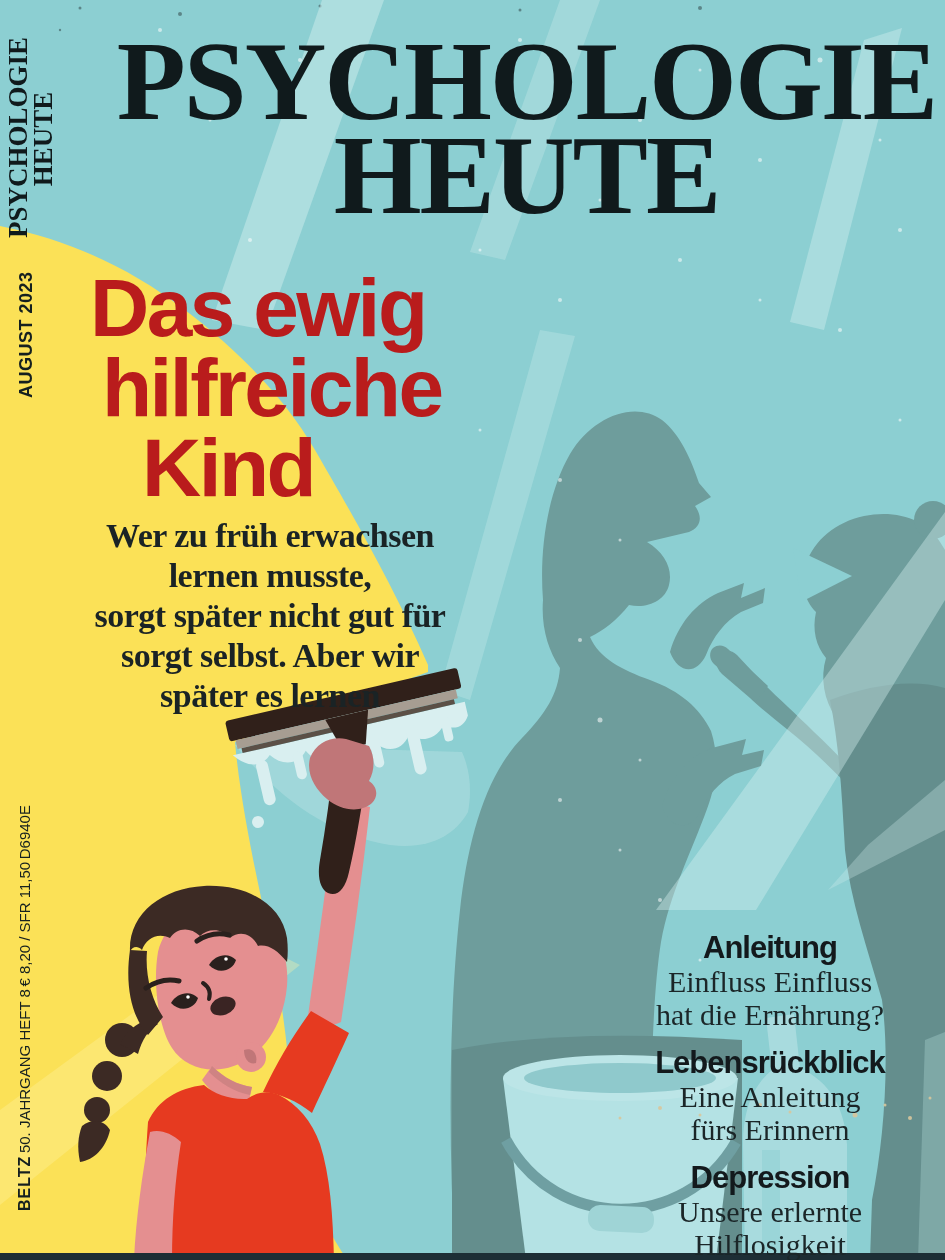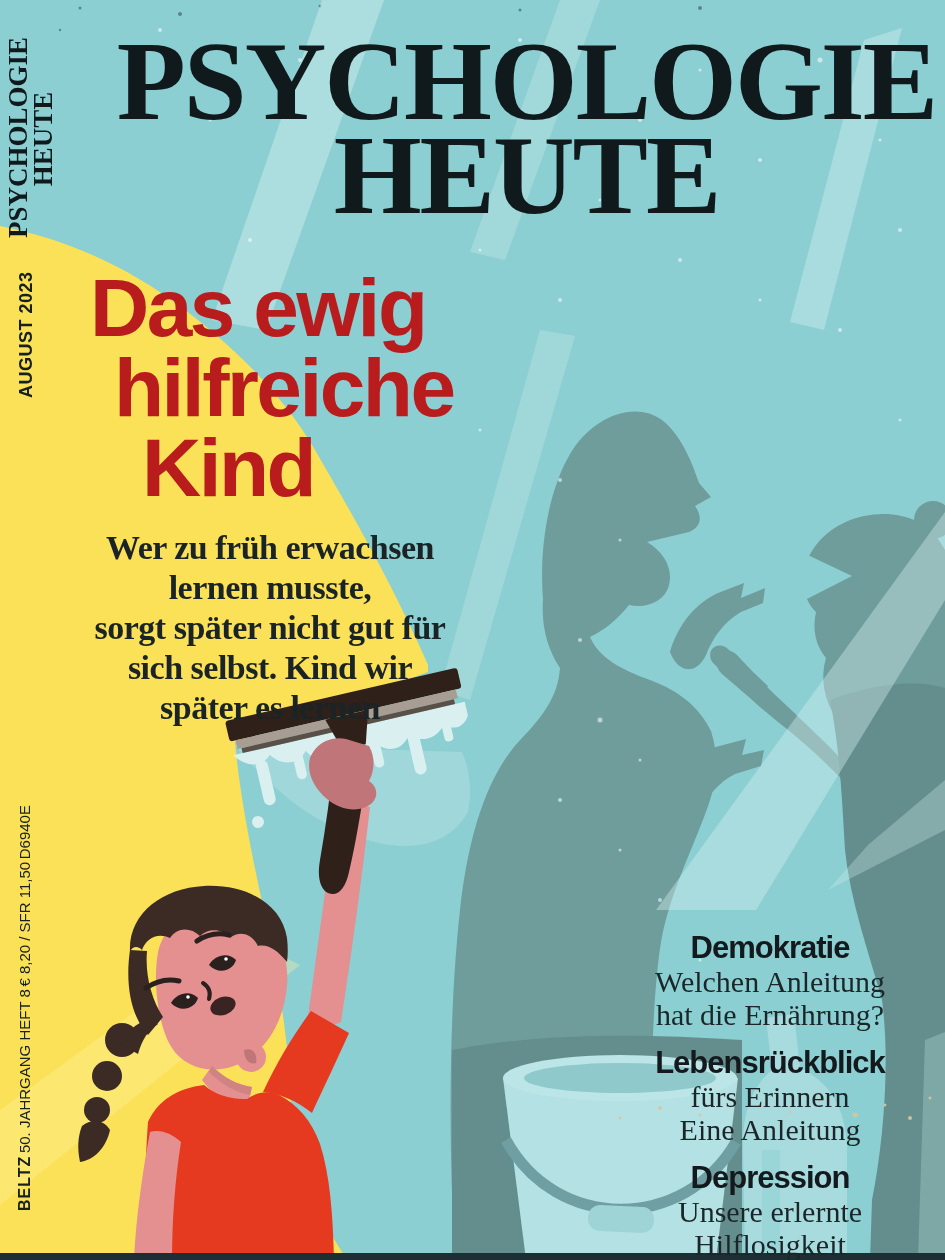--- a/index.html
+++ b/index.html
@@ -28,24 +28,24 @@
     font-family:"Liberation Serif",serif;font-weight:700;font-size:27px;line-height:25px;color:#101a1c;}
   .side-date{left:16px;top:276px;width:28px;height:122px;}
   .side-date .vinner{width:122px;font-size:18px;font-weight:700;letter-spacing:.5px;color:#15201f;}
   .side-bottom{left:16px;top:805px;width:28px;height:406px;}
   .side-bottom .vinner{width:406px;display:flex;justify-content:space-between;align-items:baseline;
     font-size:15px;color:#15201f;}
   .side-bottom .pub{font-weight:700;font-size:16px;letter-spacing:1px;}
 
   .feature-title{left:90px;top:268px;font-weight:700;font-size:82px;line-height:80px;
     letter-spacing:-2.5px;color:#b91c1c;}
-  .feature-title .l2{margin-left:24px;text-align:right;}
+  .feature-title .l2{margin-left:12px;text-align:right;}
   .feature-title .l3{margin-left:52px;}
 
-  .deck{left:48px;top:528px;width:444px;text-align:center;
+  .deck{left:48px;top:516px;width:444px;text-align:center;
     font-family:"Liberation Serif",serif;font-weight:700;
     font-size:34px;line-height:40px;letter-spacing:-.5px;color:#1a2325;}
 
   .topics{left:600px;top:931px;width:340px;text-align:center;}
   .topic{margin-bottom:15px;}
   .topic .t-title{font-weight:700;font-size:31px;line-height:34px;letter-spacing:-1px;color:#13191c;}
   .topic .t-line{font-family:"Liberation Serif",serif;font-size:30px;line-height:33px;color:#1b2628;}
 </style>
 </head>
 <body>
@@ -276,34 +276,34 @@
 
   <div class="txt feature-title">
     <div class="l1">Das ewig</div>
     <div class="l2">hilfreiche</div>
     <div class="l3">Kind</div>
   </div>
   <div class="txt deck">
     <div>Wer zu früh erwachsen</div>
     <div>lernen musste,</div>
     <div>sorgt später nicht gut für</div>
-    <div>sich selbst. Kind wir</div>
+    <div>sorgt selbst. Aber wir</div>
     <div>später es lernen</div>
   </div>
 
   <div class="txt topics">
     <div class="topic">
-      <div class="t-title">Demokratie</div>
-      <div class="t-line">Welchen Anleitung</div>
+      <div class="t-title">Anleitung</div>
+      <div class="t-line">Einfluss Einfluss</div>
       <div class="t-line">hat die Ernährung?</div>
     </div>
     <div class="topic">
       <div class="t-title">Lebensrückblick</div>
+      <div class="t-line">Eine Anleitung</div>
       <div class="t-line">fürs Erinnern</div>
-      <div class="t-line">Eine Anleitung</div>
     </div>
     <div class="topic">
       <div class="t-title">Depression</div>
       <div class="t-line">Unsere erlernte</div>
       <div class="t-line">Hilflosigkeit</div>
     </div>
   </div>
 
 </div>
 

